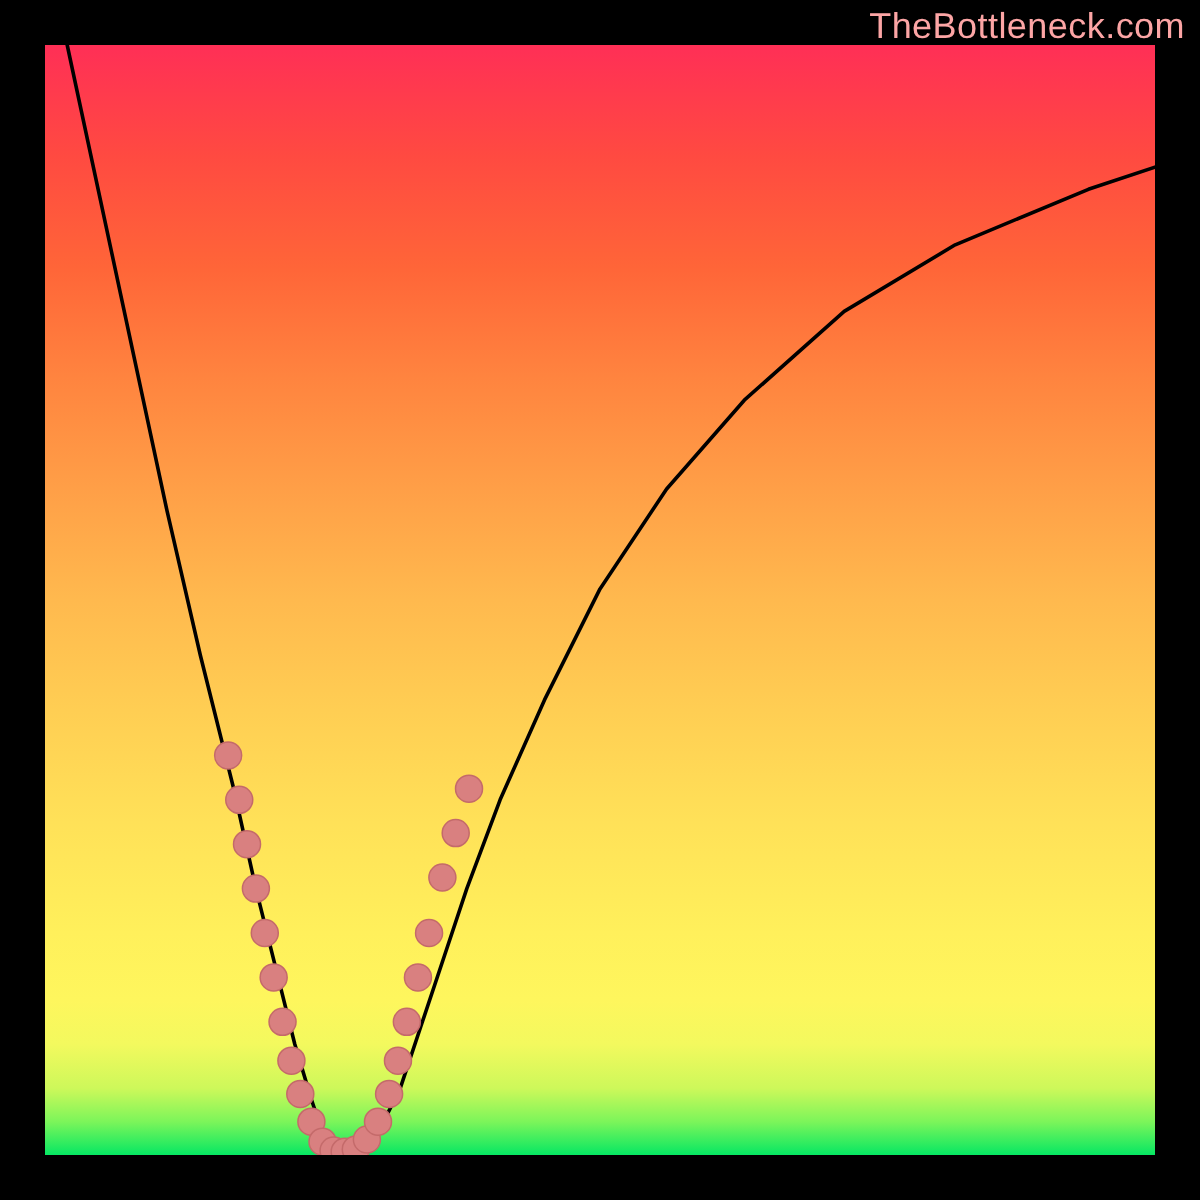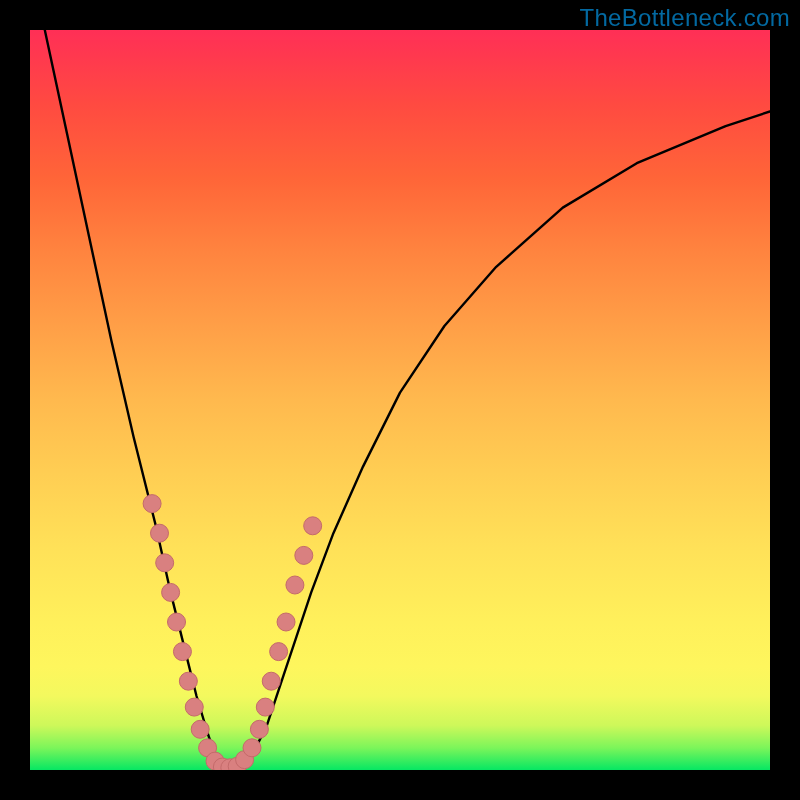--- a/index.html
+++ b/index.html
@@ -40,21 +40,21 @@
         #ff843f 70%,
         #ff6538 80%,
         #ff4a41 90%,
         #ff2f56 100%
       );
   }
   .watermark {
     position: absolute;
     top: 4px;
     right: 10px;
-    color: #0369a1;
+    color: #fca5a5;
     font-size: 24px;
     font-weight: 500;
     letter-spacing: 0.3px;
     user-select: none;
   }
   svg.overlay {
     position: absolute;
     left: 0;
     top: 0;
     width: 740px;

